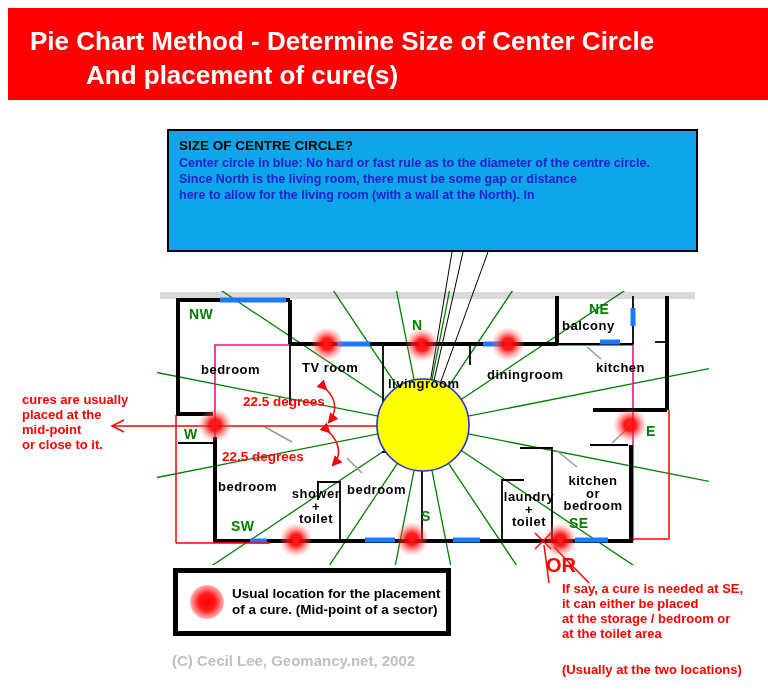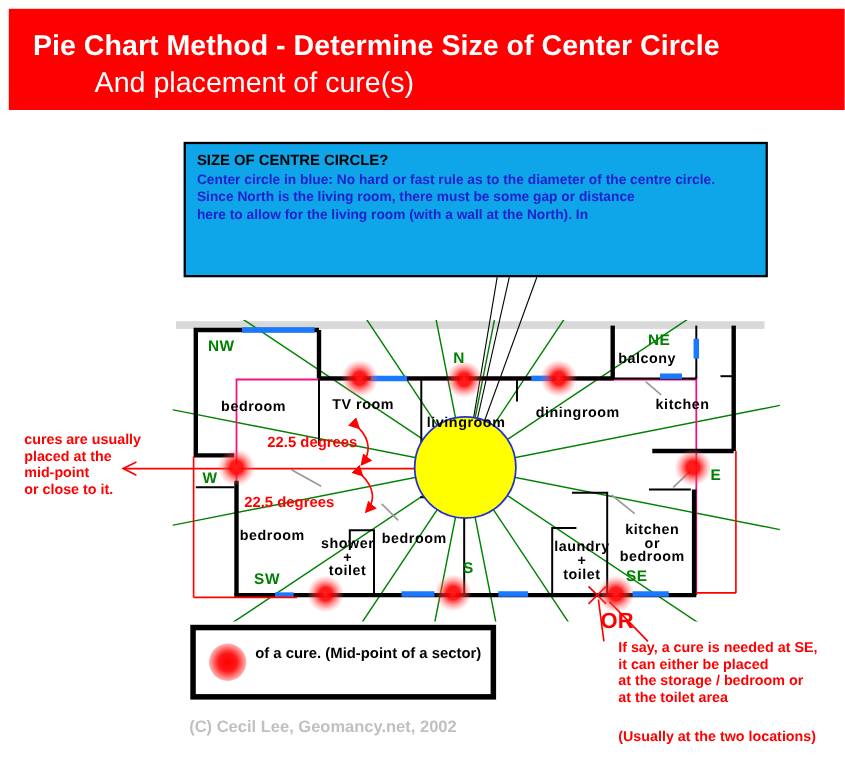--- a/index.html
+++ b/index.html
@@ -2,21 +2,21 @@
 <html><head>
 <meta charset="utf-8">
 <style>
   html,body{margin:0;padding:0;background:#ffffff;}
   #page{position:relative;width:768px;height:690px;background:#ffffff;overflow:hidden;
         font-family:"Liberation Sans", sans-serif;}
   .abs{position:absolute;}
   
   #banner{left:8px;top:8px;width:746px;height:92px;background:#ff0000;color:#ffffff;padding-left:28px;}
   #banner .t1{position:absolute;left:22px;top:18px;font-size:26px;font-weight:bold;white-space:nowrap;}
-  #banner .t2{position:absolute;left:78px;top:52px;font-size:26px;font-weight:normal;white-space:nowrap;}
+  #banner .t2{position:absolute;left:78px;top:52px;font-size:26px;font-weight:bold;white-space:nowrap;}
   
   #infobox{left:167px;top:129px;width:527px;height:119px;border:2px solid #000;background:#0ea5e9;}
   #infobox .title{margin:7px 0 2px 10px;font-size:13.5px;font-weight:bold;color:#000;}
   #infobox .bl{margin-left:10px;font-size:12.5px;font-weight:bold;color:#2222cc;line-height:16px;white-space:nowrap;}
   
   #draw{left:0;top:0;width:768px;height:690px;}
   
   .room{position:absolute;font-size:13px;font-weight:bold;color:#000;letter-spacing:.5px;white-space:nowrap;}
   .compass{position:absolute;font-size:14px;font-weight:bold;color:#008000;letter-spacing:.5px;white-space:nowrap;}
   .rednote{position:absolute;font-size:13px;font-weight:bold;color:#ff0000;line-height:15px;white-space:nowrap;}
@@ -216,19 +216,20 @@
     <div>If say, a cure is needed at SE,</div>
     <div>it can either be placed</div>
     <div>at the storage / bedroom or</div>
     <div>at the toilet area</div>
     <div class="gap">(Usually at the two locations)</div>
   </div>
 
   <div id="legend" class="abs">
     <div id="legendDot"></div>
     <div id="legendText">
+      <div>Usual location for the placement</div>
       <div>of a cure. (Mid-point of a sector)</div>
     </div>
   </div>
 
   <div id="footer" class="abs">(C) Cecil Lee, Geomancy.net, 2002</div>
 
 </div>
 
 </body></html>

